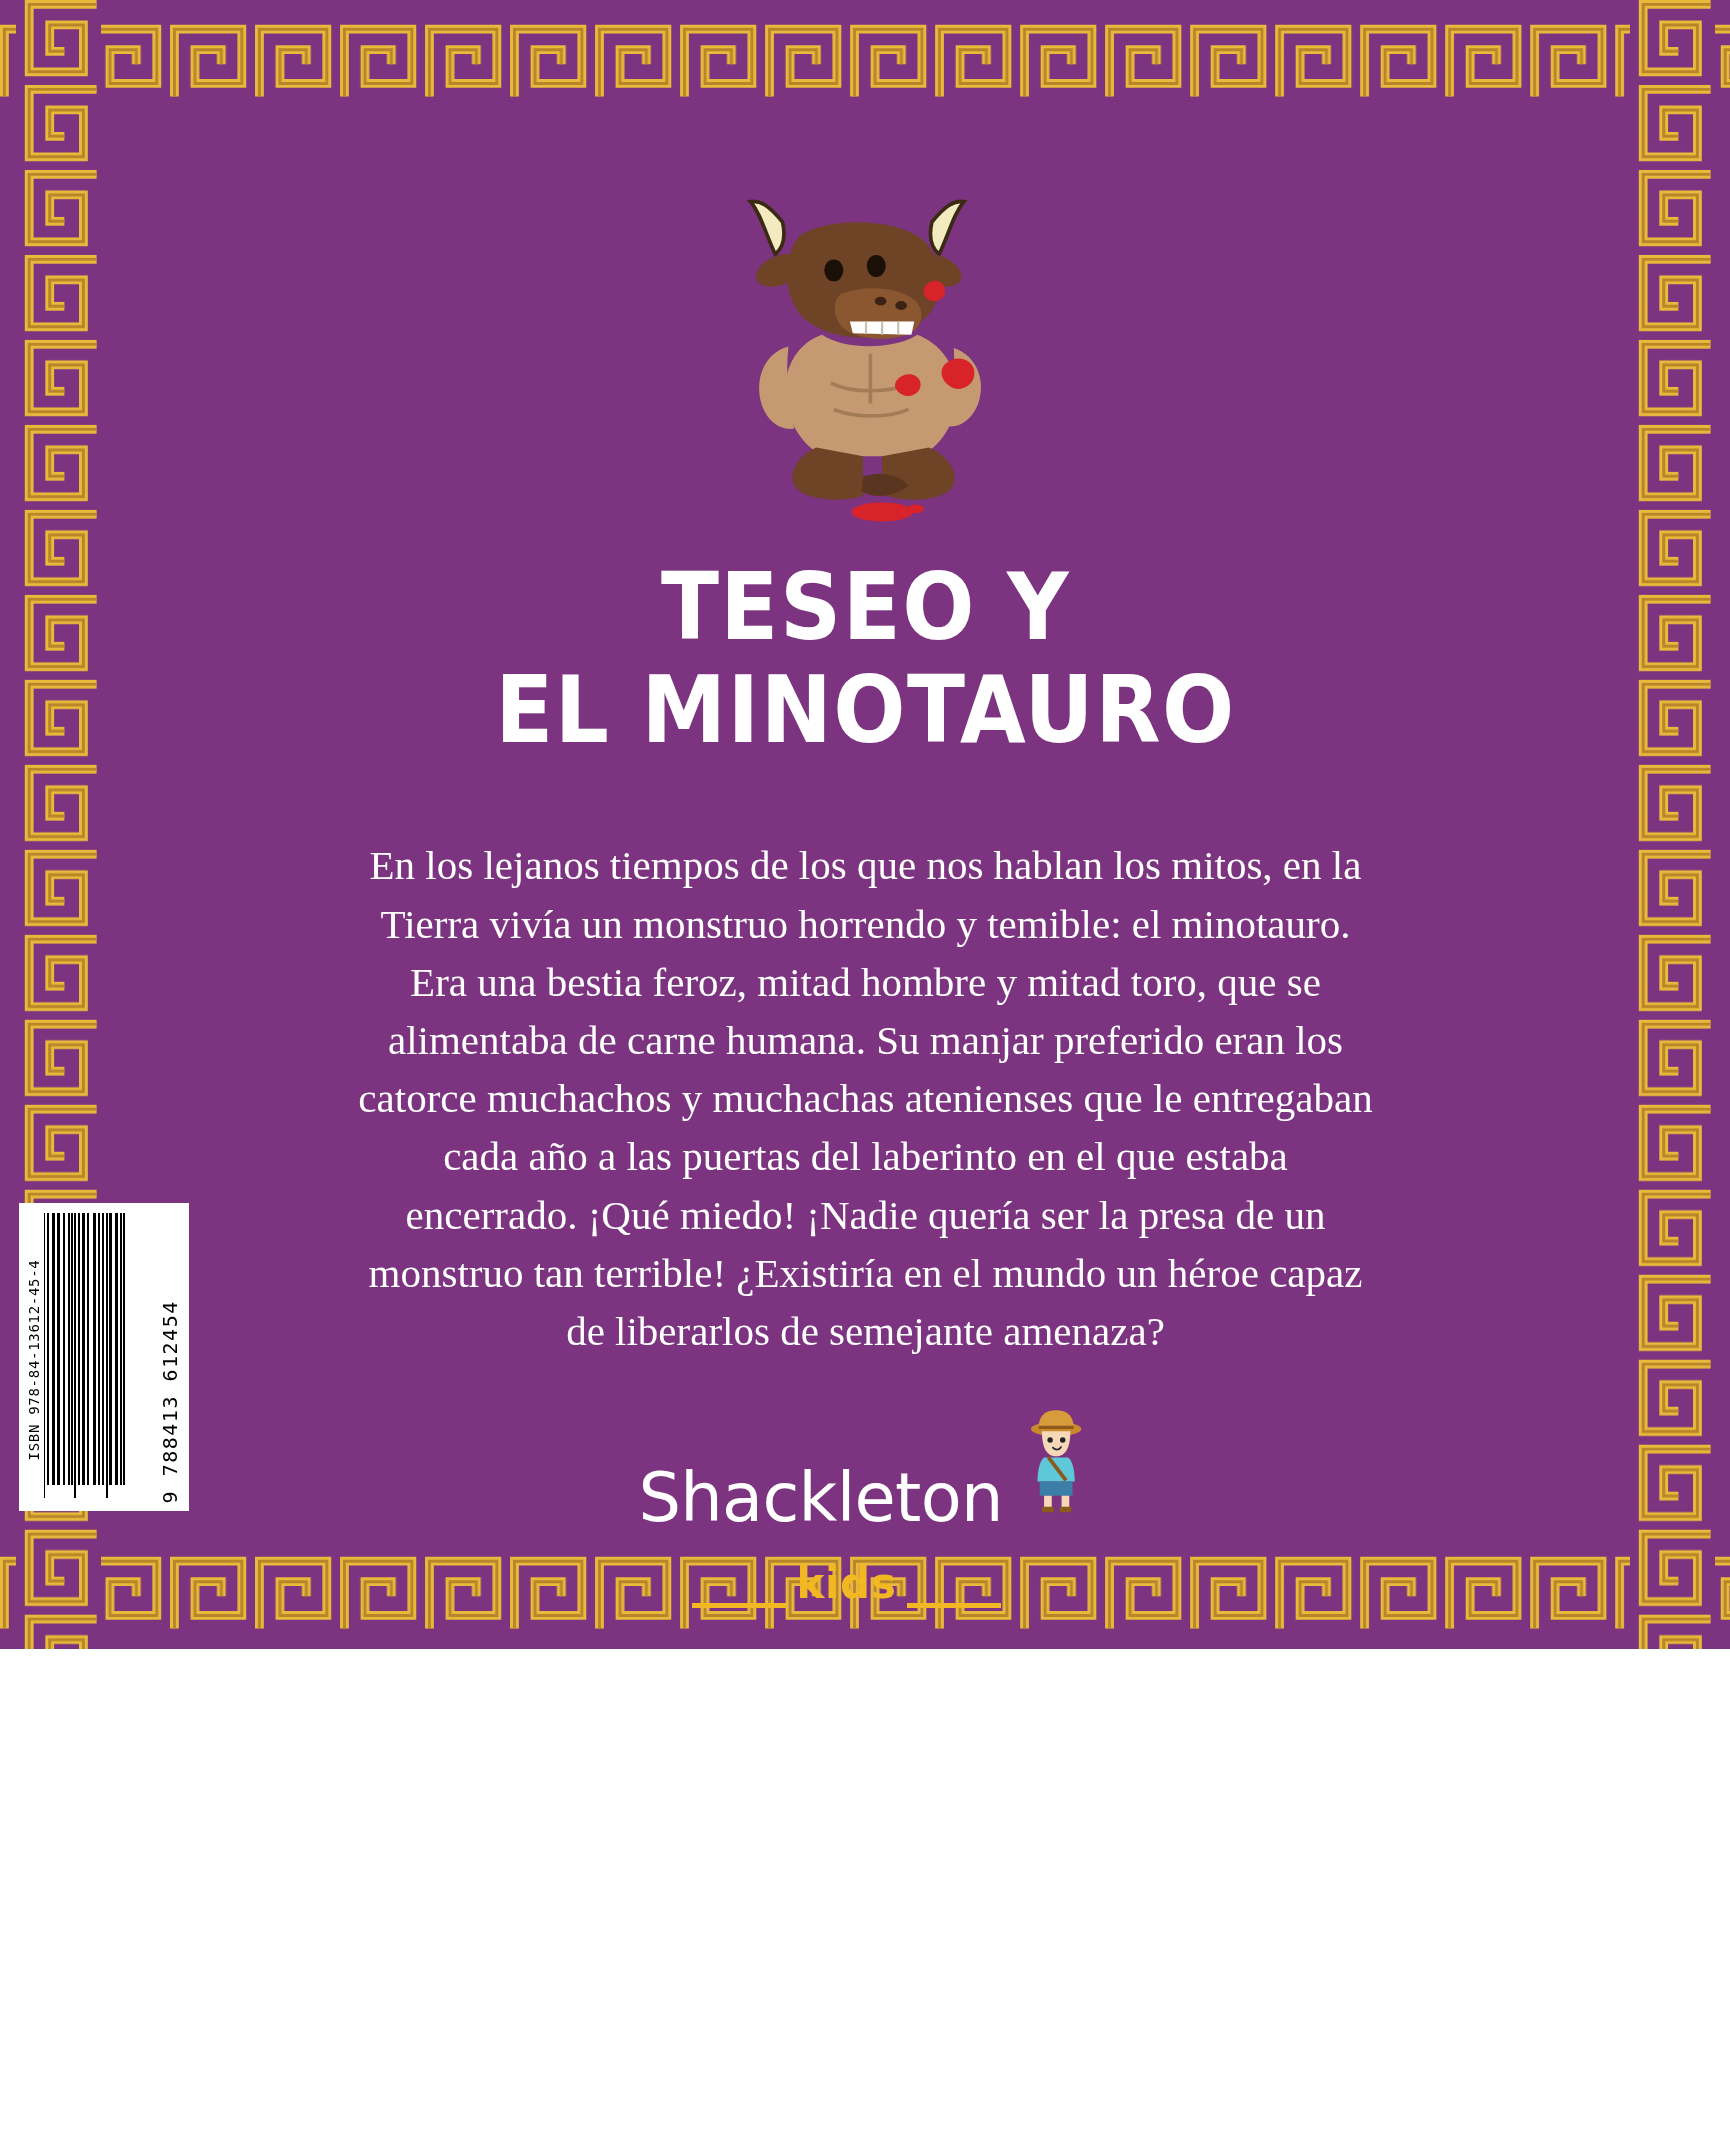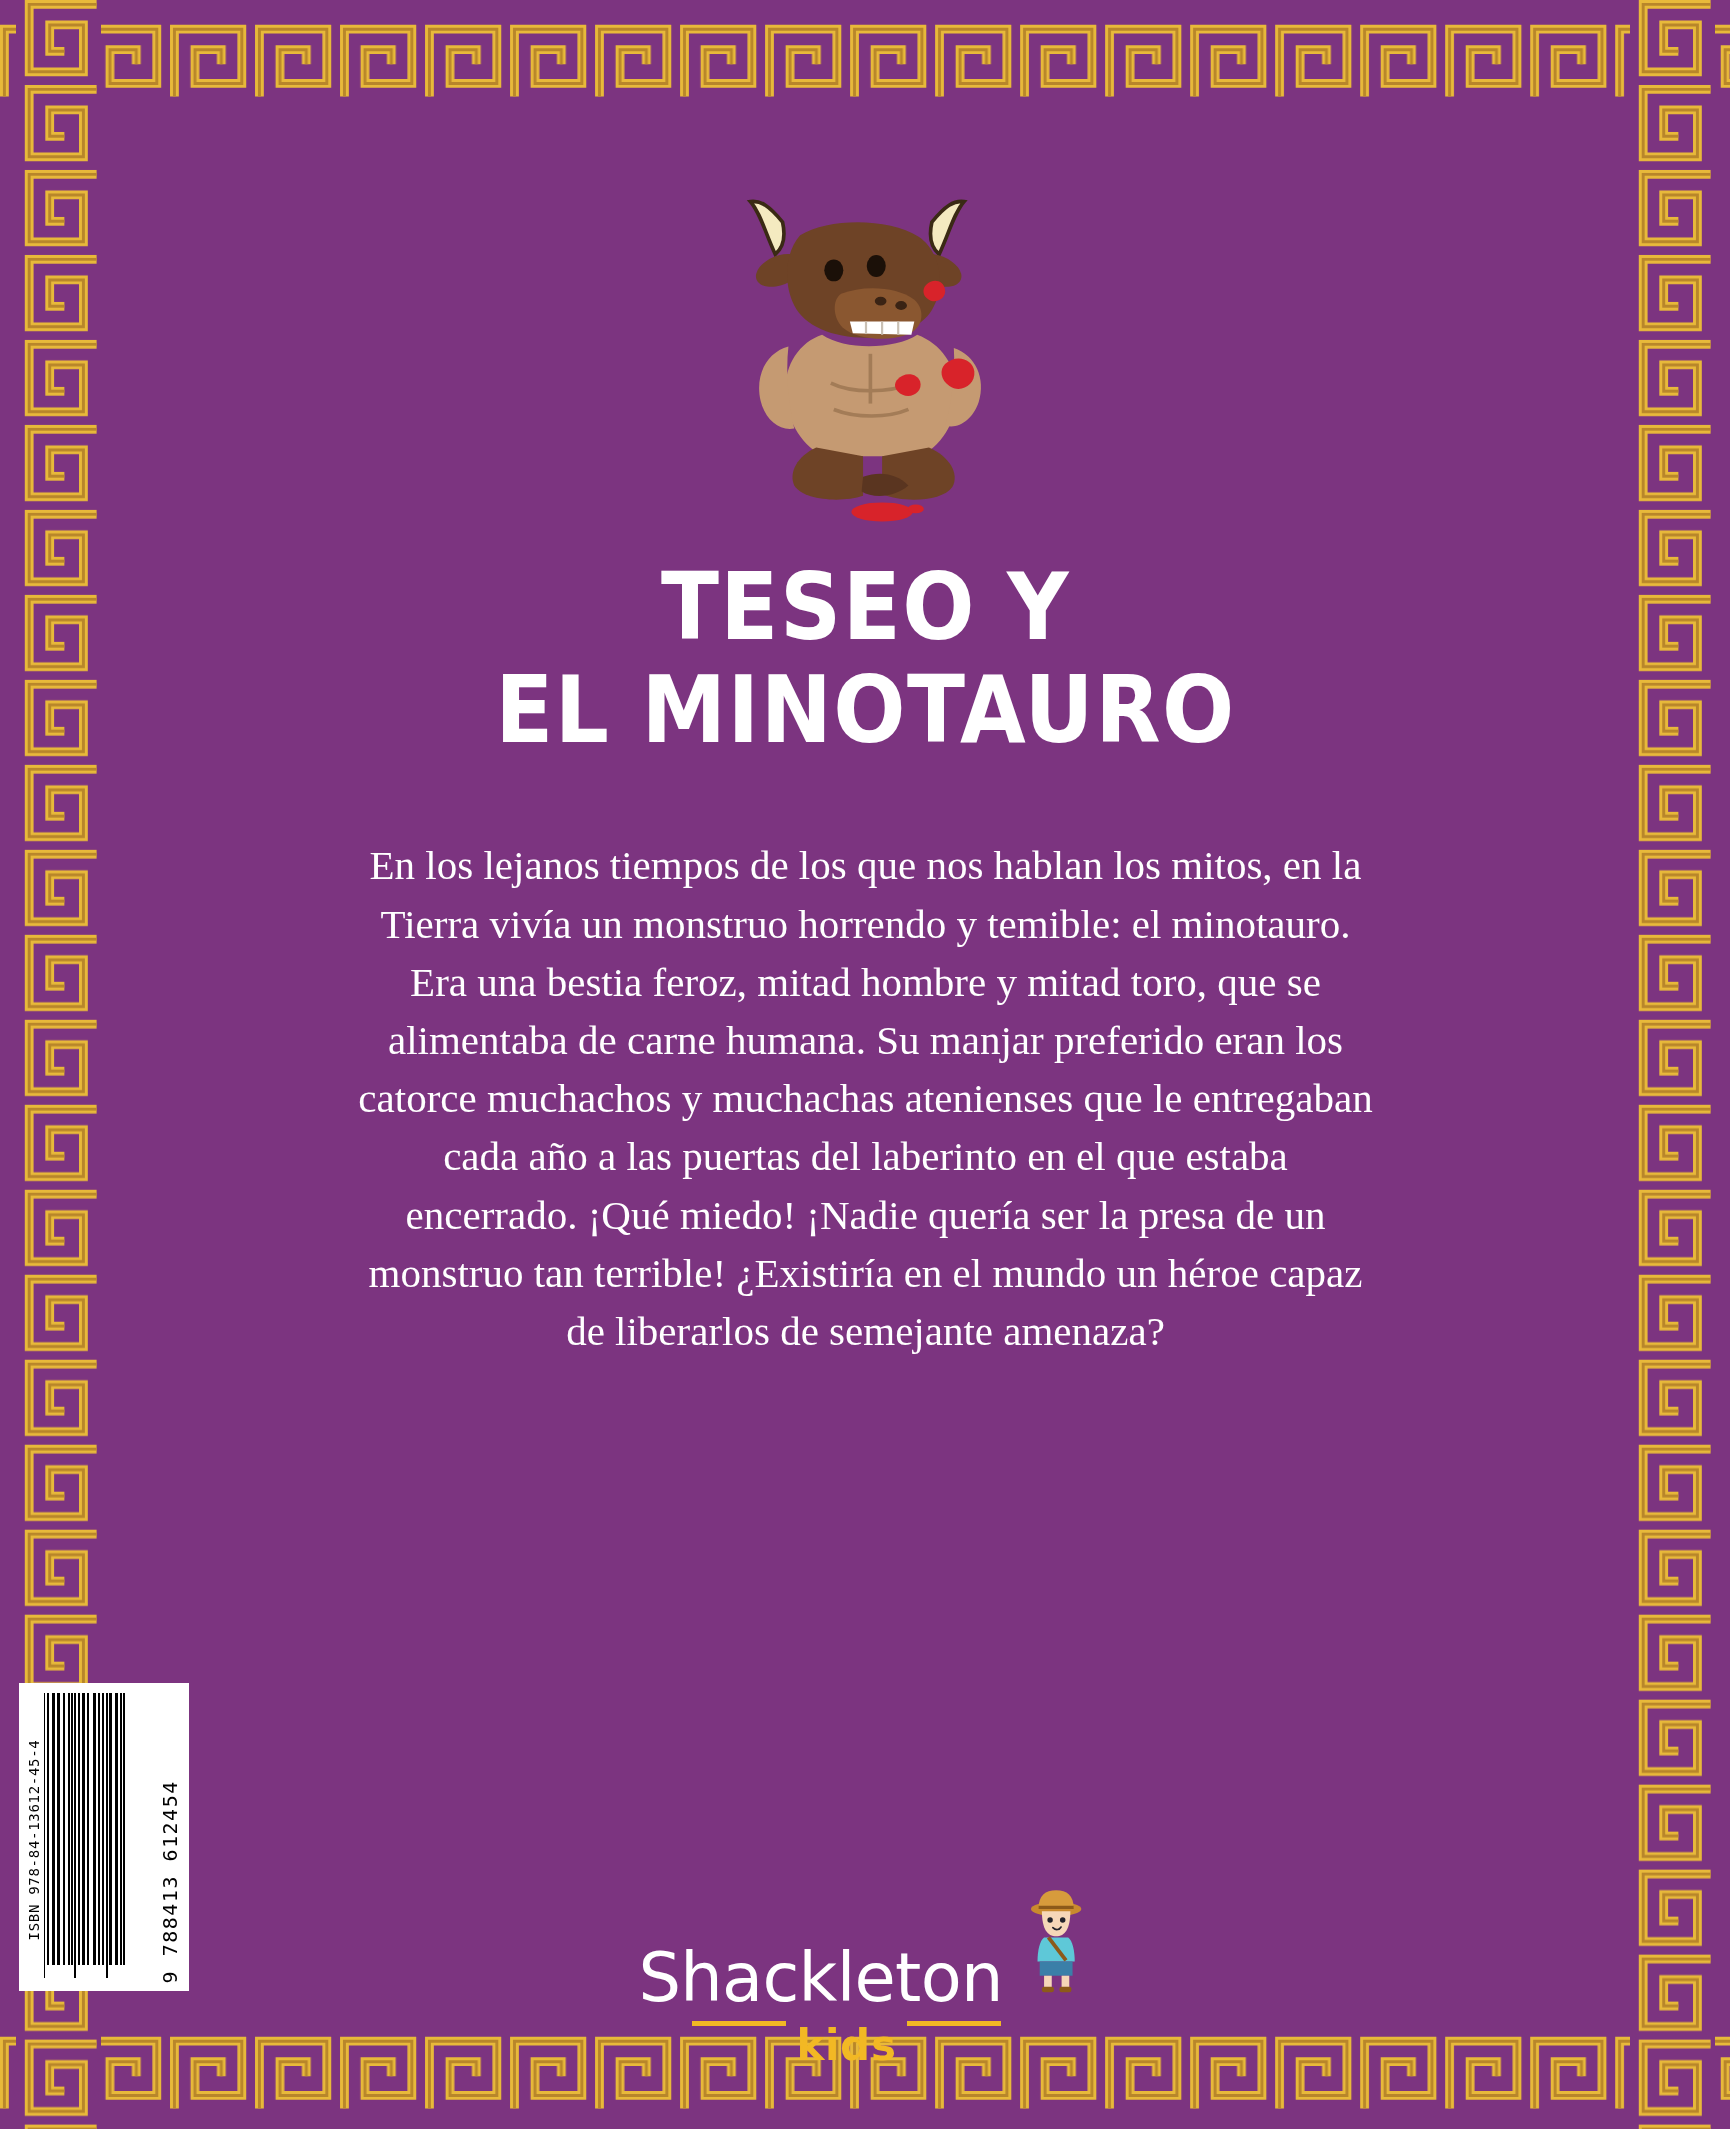--- a/index.html
+++ b/index.html
@@ -10,21 +10,21 @@
   body {
     width: 1731px;
     height: 2129px;
     overflow: hidden;
     font-family: "Liberation Serif", serif;
   }
 
   .cover {
     position: relative;
     width: 1731px;
-    height: 2129px;
+    height: 1649px;
     background: #7C3480;
     box-sizing: border-box;
     overflow: hidden;
   }
 
   
   .border-frame {
     position: absolute;
     left: 0; top: 0; right: 0; bottom: 0;
     pointer-events: none;
@@ -173,24 +173,24 @@
   .pub-name {
     color: #ffffff;
     font-family: "DejaVu Sans", sans-serif;
     font-size: 67px;
     letter-spacing: -0.7px;
     line-height: 1;
     position: relative;
   }
   .pub-kids-row {
     display: flex;
-    align-items: flex-start;
+    align-items: flex-end;
     justify-content: center;
     gap: 10.3px;
-    margin-top: 9px;
+    margin-top: 27px;
     margin-left: -38px;
   }
   .pub-rule {
     height: 5.1px;
     width: 94px;
     background: #F2B824;
   }
   .pub-kids {
     color: #F2B824;
     font-family: "DejaVu Sans", sans-serif;

